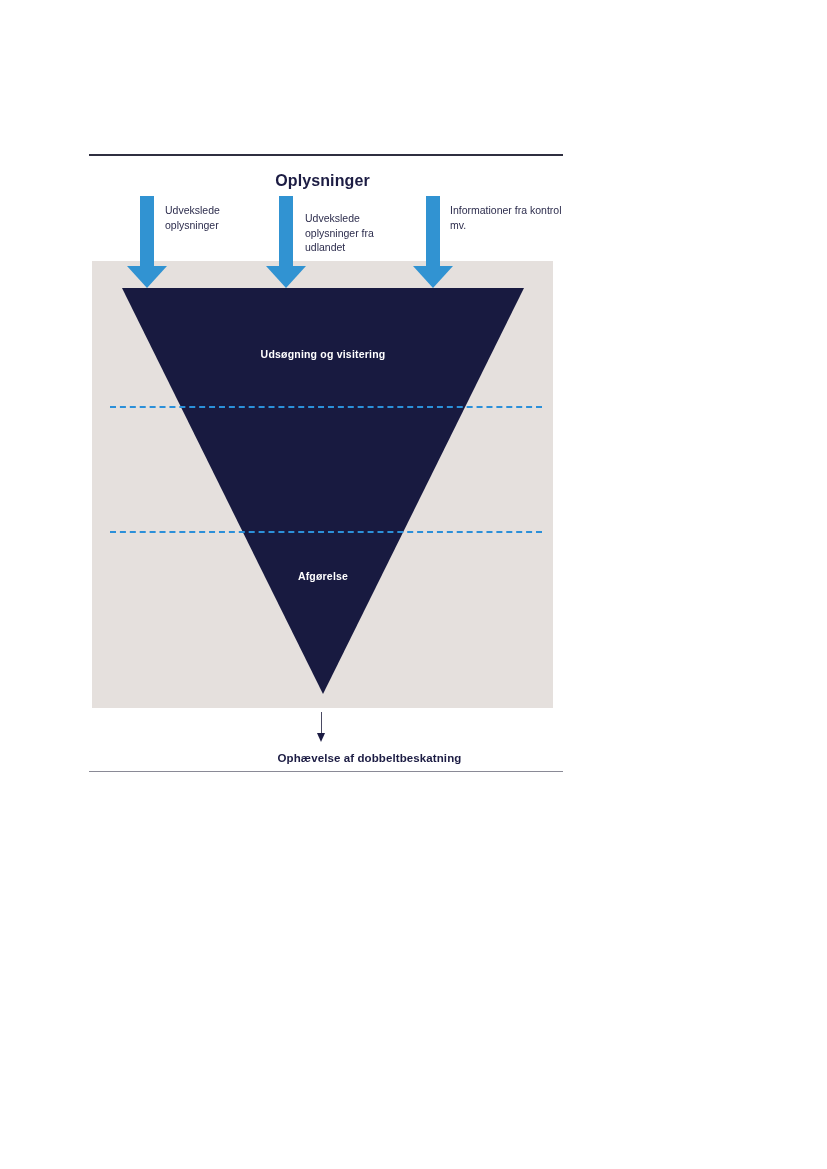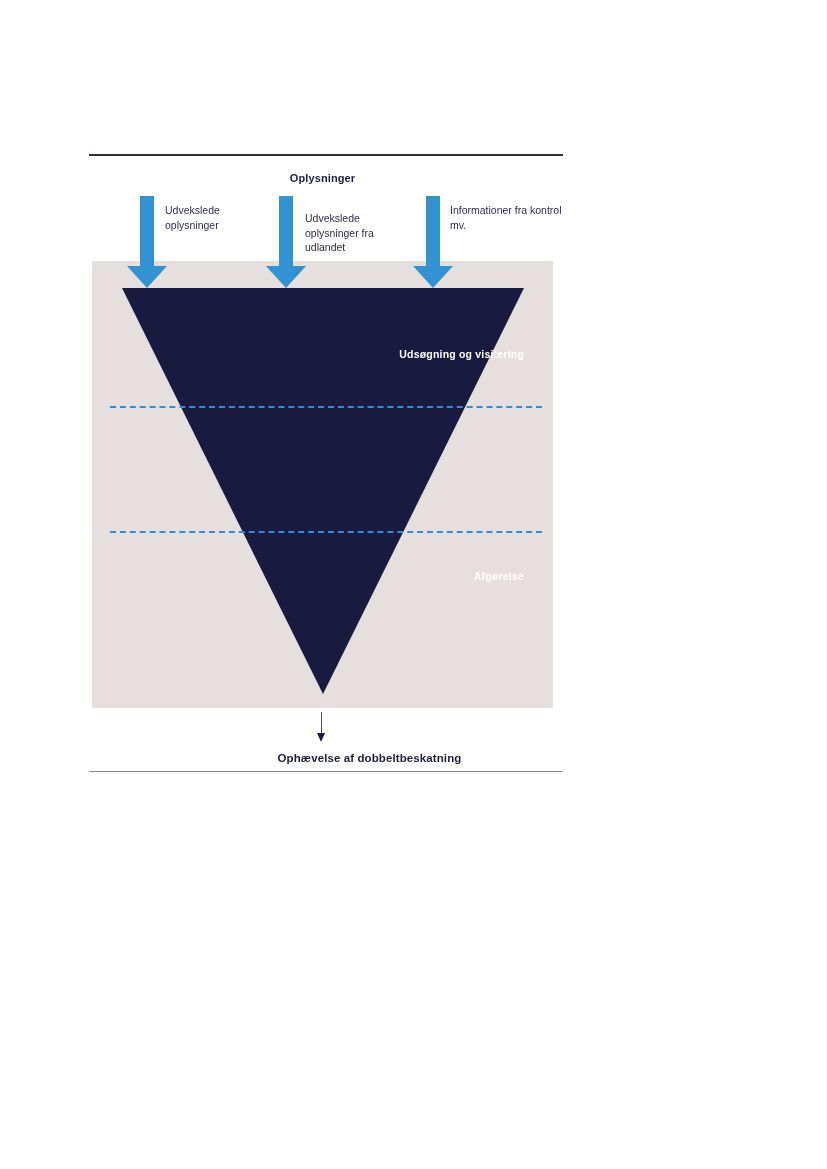--- a/index.html
+++ b/index.html
@@ -43,21 +43,21 @@
     background: #8a8a96;
   }
 
   
   .title {
     position: absolute;
     left: 0;
     top: 172px;
     width: 645px;
     text-align: center;
-    font-size: 11px;
+    font-size: 16px;
     font-weight: bold;
     color: #1c1c43;
     letter-spacing: 0.1px;
   }
 
   
   .panel {
     position: absolute;
     left: 92px;
     top: 261px;
@@ -117,21 +117,21 @@
     width: 402px;
     height: 406px;
   }
   .funnel svg { display: block; }
 
   
   .stage-label {
     position: absolute;
     width: 402px;
     left: 122px;
-    text-align: right;
+    text-align: center;
     font-size: 10.5px;
     font-weight: bold;
     color: #ffffff;
     letter-spacing: 0.2px;
   }
   #stage-label-1 { top: 348px; }
   #stage-label-2 { top: 459px; }
   #stage-label-3 { top: 570px; }
 
   

